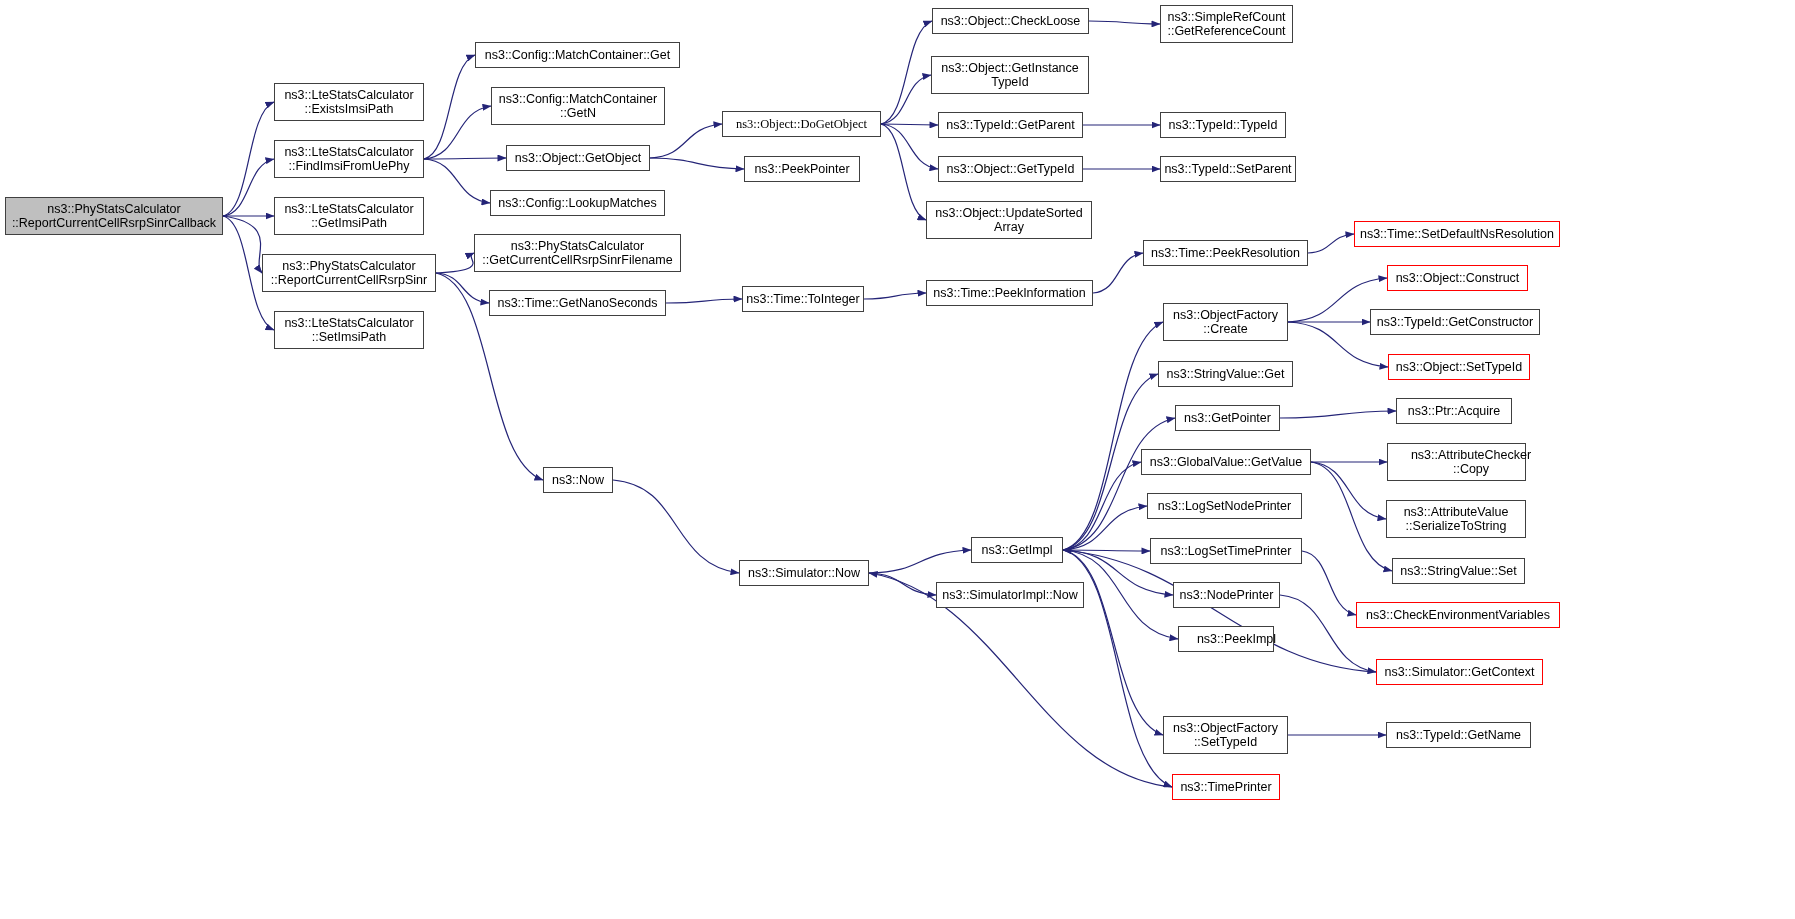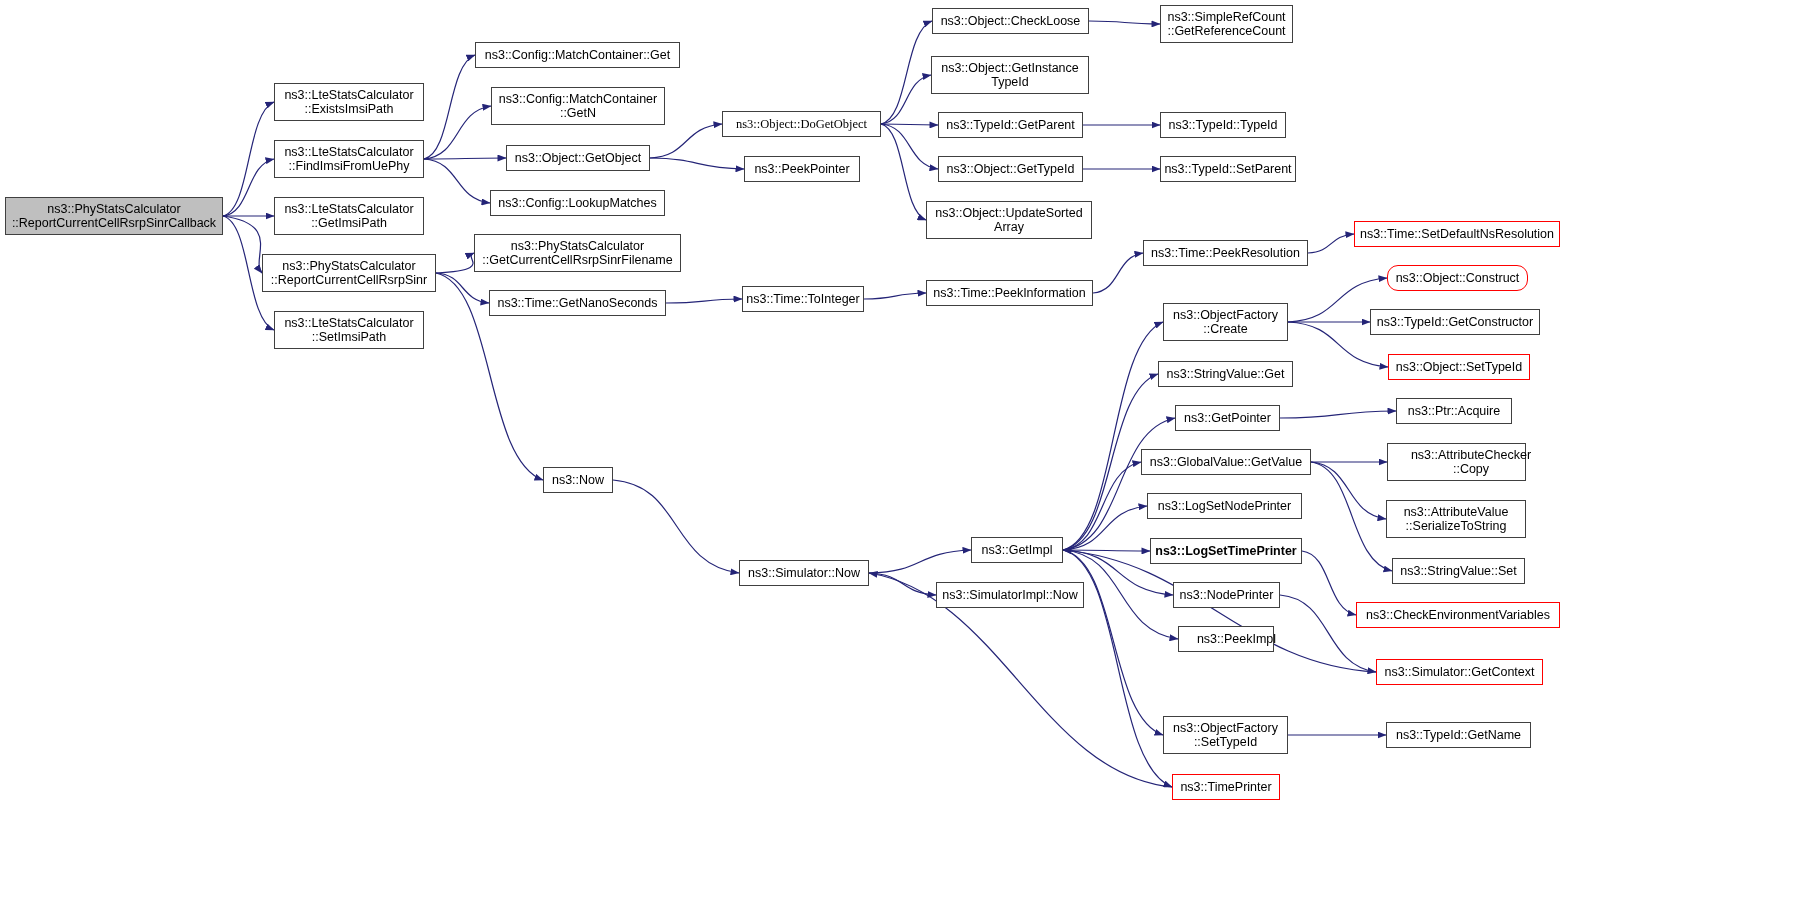--- a/index.html
+++ b/index.html
@@ -147,28 +147,28 @@
 ::GetReferenceCount</div>
       <div class="node" style="left: 1160px; top: 112px; width: 126px; height: 26px;">ns3::TypeId::TypeId</div>
       <div class="node" style="left: 1160px; top: 156px; width: 136px; height: 26px;">ns3::TypeId::SetParent</div>
       <div class="node" style="left: 1143px; top: 240px; width: 165px; height: 26px;">ns3::Time::PeekResolution</div>
       <div class="node" style="left: 1163px; top: 303px; width: 125px; height: 38px;">ns3::ObjectFactory
 ::Create</div>
       <div class="node" style="left: 1158px; top: 361px; width: 135px; height: 26px;">ns3::StringValue::Get</div>
       <div class="node" style="left: 1175px; top: 405px; width: 105px; height: 26px;">ns3::GetPointer</div>
       <div class="node" style="left: 1141px; top: 449px; width: 170px; height: 26px;">ns3::GlobalValue::GetValue</div>
       <div class="node" style="left: 1147px; top: 493px; width: 155px; height: 26px;">ns3::LogSetNodePrinter</div>
-      <div class="node" style="left: 1150px; top: 538px; width: 152px; height: 26px; font-weight: bold;">ns3::LogSetTimePrinter</div>
+      <div class="node" style="left: 1150px; top: 538px; width: 152px; height: 26px;">ns3::LogSetTimePrinter</div>
       <div class="node" style="left: 1173px; top: 582px; width: 107px; height: 26px;">ns3::NodePrinter</div>
       <div class="node" style="left: 1178px; top: 626px; width: 96px; height: 26px; padding-left: 24px;">ns3::PeekImpl</div>
       <div class="node" style="left: 1163px; top: 716px; width: 125px; height: 38px;">ns3::ObjectFactory
 ::SetTypeId</div>
       <div class="node missing" style="left: 1172px; top: 774px; width: 108px; height: 26px;">ns3::TimePrinter</div>
       <div class="node missing" style="left: 1354px; top: 221px; width: 206px; height: 26px;">ns3::Time::SetDefaultNsResolution</div>
-      <div class="node missing" style="left: 1387px; top: 265px; width: 141px; height: 26px; border-radius: 11px;">ns3::Object::Construct</div>
+      <div class="node missing" style="left: 1387px; top: 265px; width: 141px; height: 26px;">ns3::Object::Construct</div>
       <div class="node" style="left: 1370px; top: 309px; width: 170px; height: 26px;">ns3::TypeId::GetConstructor</div>
       <div class="node missing" style="left: 1388px; top: 354px; width: 142px; height: 26px;">ns3::Object::SetTypeId</div>
       <div class="node" style="left: 1396px; top: 398px; width: 116px; height: 26px;">ns3::Ptr::Acquire</div>
       <div class="node" style="left: 1387px; top: 443px; width: 139px; height: 38px; padding-left: 32px;">ns3::AttributeChecker
 ::Copy</div>
       <div class="node" style="left: 1386px; top: 500px; width: 140px; height: 38px;">ns3::AttributeValue
 ::SerializeToString</div>
       <div class="node" style="left: 1392px; top: 558px; width: 133px; height: 26px;">ns3::StringValue::Set</div>
       <div class="node missing" style="left: 1356px; top: 602px; width: 204px; height: 26px;">ns3::CheckEnvironmentVariables</div>
       <div class="node missing" style="left: 1376px; top: 659px; width: 167px; height: 26px;">ns3::Simulator::GetContext</div>

